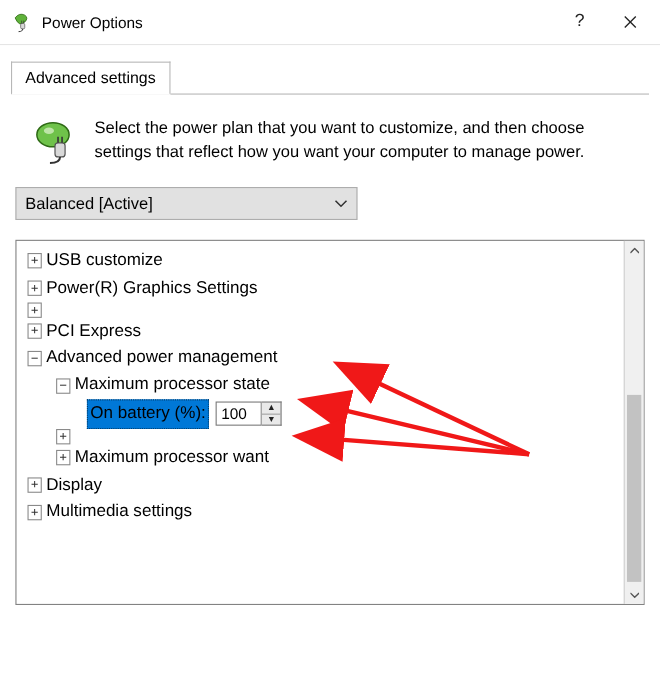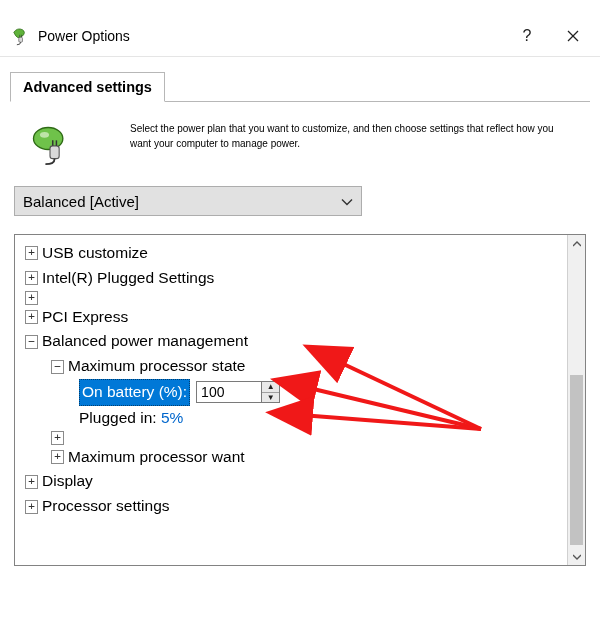--- a/index.html
+++ b/index.html
@@ -19,21 +19,20 @@
     background: #fff;
     box-sizing: border-box;
     position: relative;
   }
   .titlebar {
     height: 40px;
     display: flex;
     align-items: center;
     padding: 0 4px 0 10px;
     border-bottom: 1px solid #e5e5e5;
-    margin-top: 16px;
   }
   .titlebar .app-icon {
     width: 20px;
     height: 20px;
     margin-right: 8px;
   }
   .titlebar .title-text {
     flex: 1;
     font-size: 14px;
   }
@@ -48,21 +47,20 @@
   }
 
   .client {
     padding: 14px 0 0 0;
   }
   .tabstrip {
     display: flex;
     align-items: flex-end;
     border-bottom: 1px solid #b7b7b7;
     margin: 0 10px;
-    font-weight: bold;
   }
   .tab {
     background: #fff;
     border: 1px solid #b7b7b7;
     border-bottom: 1px solid #fff;
     padding: 6px 12px 6px 12px;
     position: relative;
     bottom: -1px;
     font-size: 14.5px;
   }
@@ -75,30 +73,29 @@
     display: flex;
     gap: 14px;
     padding: 4px 18px 10px 18px;
   }
   .intro .plug-icon {
     width: 44px;
     height: 44px;
     flex: 0 0 44px;
   }
   .intro-text {
-    font-size: 10px;
+    font-size: 15px;
     line-height: 1.45;
-    margin-left: 44px;
   }
 
   .plan-row {
     padding: 10px 4px 4px 4px;
   }
   .plan-select {
-    width: 348px;
+    width: 311px;
     height: 30px;
     background: #e1e1e1;
     border: 1px solid #adadad;
     display: inline-flex;
     align-items: center;
     padding: 0 8px;
     font-size: 15px;
     box-sizing: border-box;
     position: relative;
   }
@@ -167,33 +164,33 @@
     font-family: Consolas, monospace;
     color: #333;
     background: #fff;
     padding-bottom: 1px;
   }
   .lvl1 { padding-left: 4px; }
   .lvl2 { padding-left: 30px; }
   .lvl3 { padding-left: 58px; }
   .label-sel {
     background: #0078d7;
-    color: #ffffff;
+    color: #000000;
     padding: 0 2px;
     border: 1px dotted #003e6e;
   }
   .value-link { color: #0066cc; }
   .spin-wrap {
     display: inline-flex;
     align-items: stretch;
     margin-left: 6px;
     vertical-align: middle;
   }
   .spin-input {
-    width: 66px;
+    width: 42px;
     height: 22px;
     border: 1px solid #7a7a7a;
     font-size: 14px;
     padding: 0 4px;
     box-sizing: border-box;
   }
   .spin-btns {
     display: flex;
     flex-direction: column;
     border: 1px solid #7a7a7a;
@@ -281,75 +278,71 @@
       <div class="tree-wrapper">
         <div class="tree">
 
           <div class="node lvl1">
             <span class="exp-box">+</span>
             <span>USB customize</span>
           </div>
 
           <div class="node lvl1">
             <span class="exp-box">+</span>
-            <span>Intel(R) Plugged Settings</span>
+            <span>Power(R) Graphics Settings</span>
           </div>
 
           <div class="node lvl1">
             <span class="exp-box">+</span>
           </div>
 
           <div class="node lvl1">
             <span class="exp-box">+</span>
             <span>PCI Express</span>
           </div>
 
           <div class="node lvl1">
             <span class="exp-box">−</span>
-            <span>Balanced power management</span>
+            <span>Advanced power management</span>
           </div>
 
           <div class="node lvl2">
             <span class="exp-box">−</span>
             <span>Maximum processor state</span>
           </div>
 
           <div class="node lvl3">
             <span class="label-sel">On battery (%):</span>
             <span class="spin-wrap">
               <input class="spin-input" value="100" style="">
               <span class="spin-btns">
                 <span class="s">▲</span>
                 <span class="s">▼</span>
               </span>
             </span>
           </div>
 
-          <div class="node lvl3">
-            <span>Plugged in:</span>&nbsp;
-            <span class="value-link">5%</span>
-          </div>
 
           <div class="node lvl2">
             <span class="exp-box">+</span>
           </div>
 
           <div class="node lvl2">
             <span class="exp-box">+</span>
             <span>Maximum processor want</span>
           </div>
 
           <div class="node lvl1">
             <span class="exp-box">+</span>
             <span>Display</span>
           </div>
 
           <div class="node lvl1">
             <span class="exp-box">+</span>
-            <span>Processor settings</span>
+            <span>Multimedia settings</span>
           </div>
 
           <svg class="annot" style="left:0;top:0" width="560" height="330">
             <defs>
               <marker id="ah" markerWidth="14" markerHeight="14" refX="3" refY="5" orient="auto">
                 <polygon points="0,0 12,5 0,10" fill="#f01818"></polygon>
               </marker>
             </defs>
             <line x1="466" y1="194" x2="320" y2="125" stroke="#f01818" stroke-width="4" marker-end="url(#ah)"></line>
             <line x1="466" y1="194" x2="290" y2="152" stroke="#f01818" stroke-width="4" marker-end="url(#ah)"></line>

